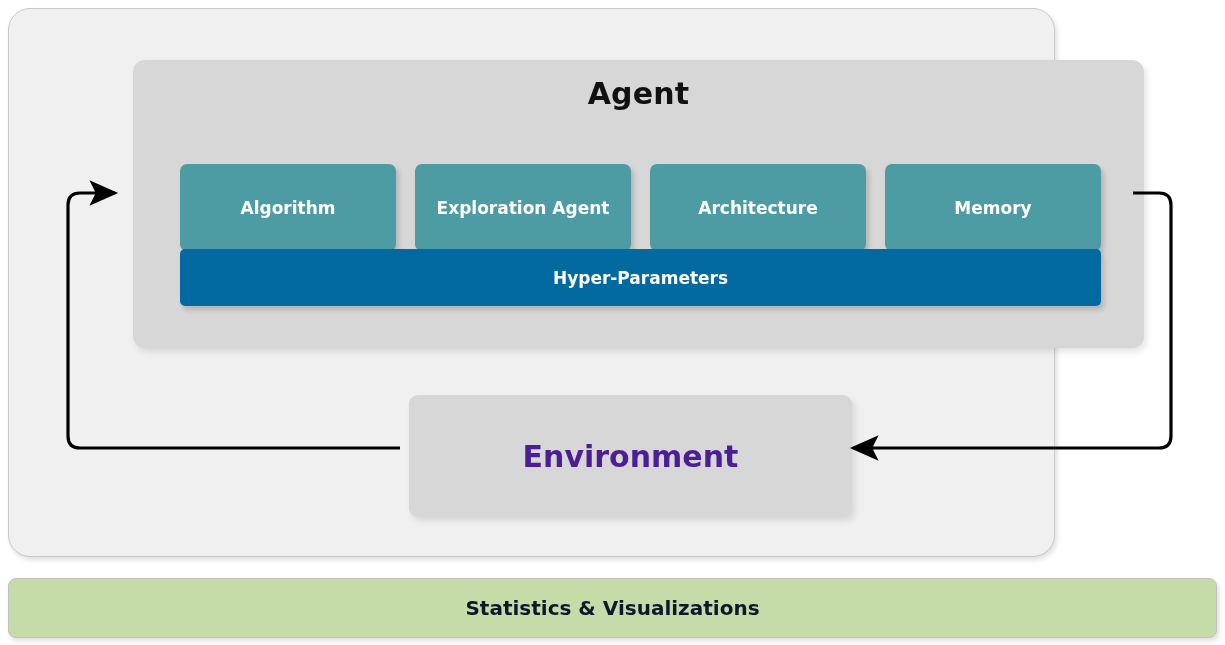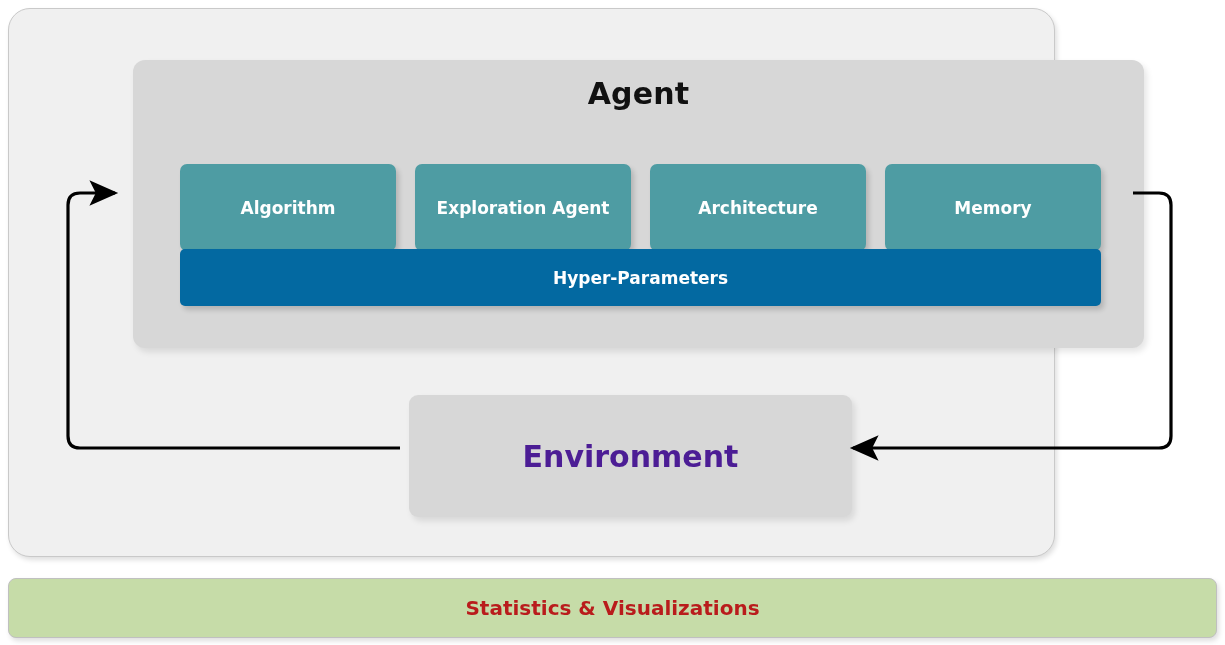--- a/index.html
+++ b/index.html
@@ -147,21 +147,21 @@
     height: 60px;
     background: #c6dca8;
     border: 1px solid #c0c0c0;
     border-radius: 8px;
     box-shadow: 2px 3px 5px rgba(0,0,0,0.13);
     display: flex;
     align-items: center;
     justify-content: center;
     font-size: 20px;
     font-weight: bold;
-    color: #b91c1c;
+    color: #0f172a;
     box-sizing: border-box;
   }
 </style>
 </head>
 <body>
 
 <div id="canvas">
 
   <div class="outer-panel">
 

